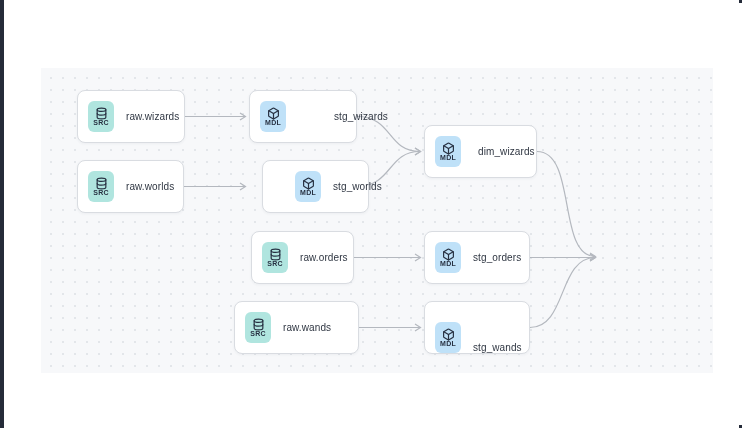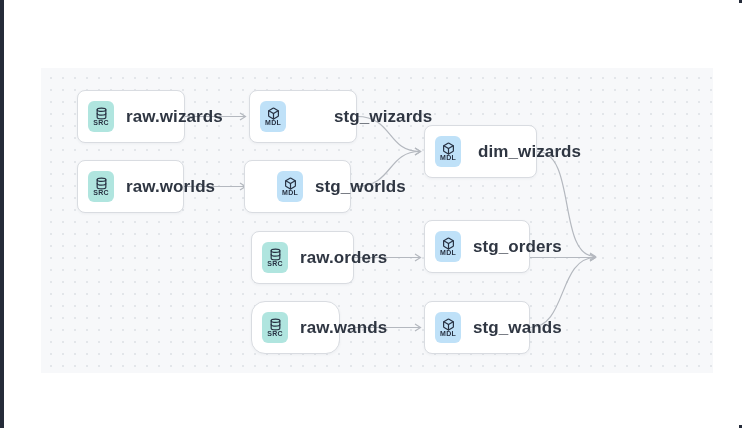--- a/index.html
+++ b/index.html
@@ -71,36 +71,36 @@
   .badge-mdl { background: #bfe1f8; }
   .badge .icn { display: block; height: 13px; }
   .badge-label {
     font-size: 7px;
     font-weight: 700;
     letter-spacing: 0.2px;
     color: #273142;
     line-height: 8px;
   }
   .node-label {
-    font-size: 17px;
-    font-weight: 700;
+    font-size: 10px;
+    font-weight: 400;
     color: #2f3642;
     letter-spacing: 0.1px;
     white-space: nowrap;
   }
   
   .n-raw-wizards { left: 77px;  top: 90px;  width: 108px; }
   .n-raw-worlds  { left: 77px;  top: 160px; width: 107px; }
   .n-raw-orders  { left: 251px; top: 231px; width: 103px; }
-  .n-raw-wands   { left: 251px; top: 301px; width: 89px; border-radius: 14px; }
+  .n-raw-wands   { left: 234px; top: 301px; width: 125px; }
   .n-stg-wizards { left: 249px; top: 90px;  width: 108px; gap: 48px; }
-  .n-stg-worlds  { left: 244px; top: 160px; width: 107px; padding-left: 32px; }
+  .n-stg-worlds  { left: 262px; top: 160px; width: 107px; padding-left: 32px; }
   .n-dim-wizards { left: 424px; top: 125px; width: 113px; gap: 17px; }
-  .n-stg-orders  { left: 424px; top: 220px; width: 106px; align-items: center; }
-  .n-stg-wands   { left: 424px; top: 301px; width: 106px; }
+  .n-stg-orders  { left: 424px; top: 231px; width: 106px; align-items: center; }
+  .n-stg-wands   { left: 424px; top: 301px; width: 106px; align-items: flex-end; }
   .n-fct-orders  { left: 599px; top: 230px; width: 111px; }
 </style>
 </head>
 <body>
 
 <div class="screen">
 
   <div class="canvas"></div>
 
   <svg class="edges-layer" width="742" height="428" viewBox="0 0 742 428" xmlns="http://www.w3.org/2000/svg">

